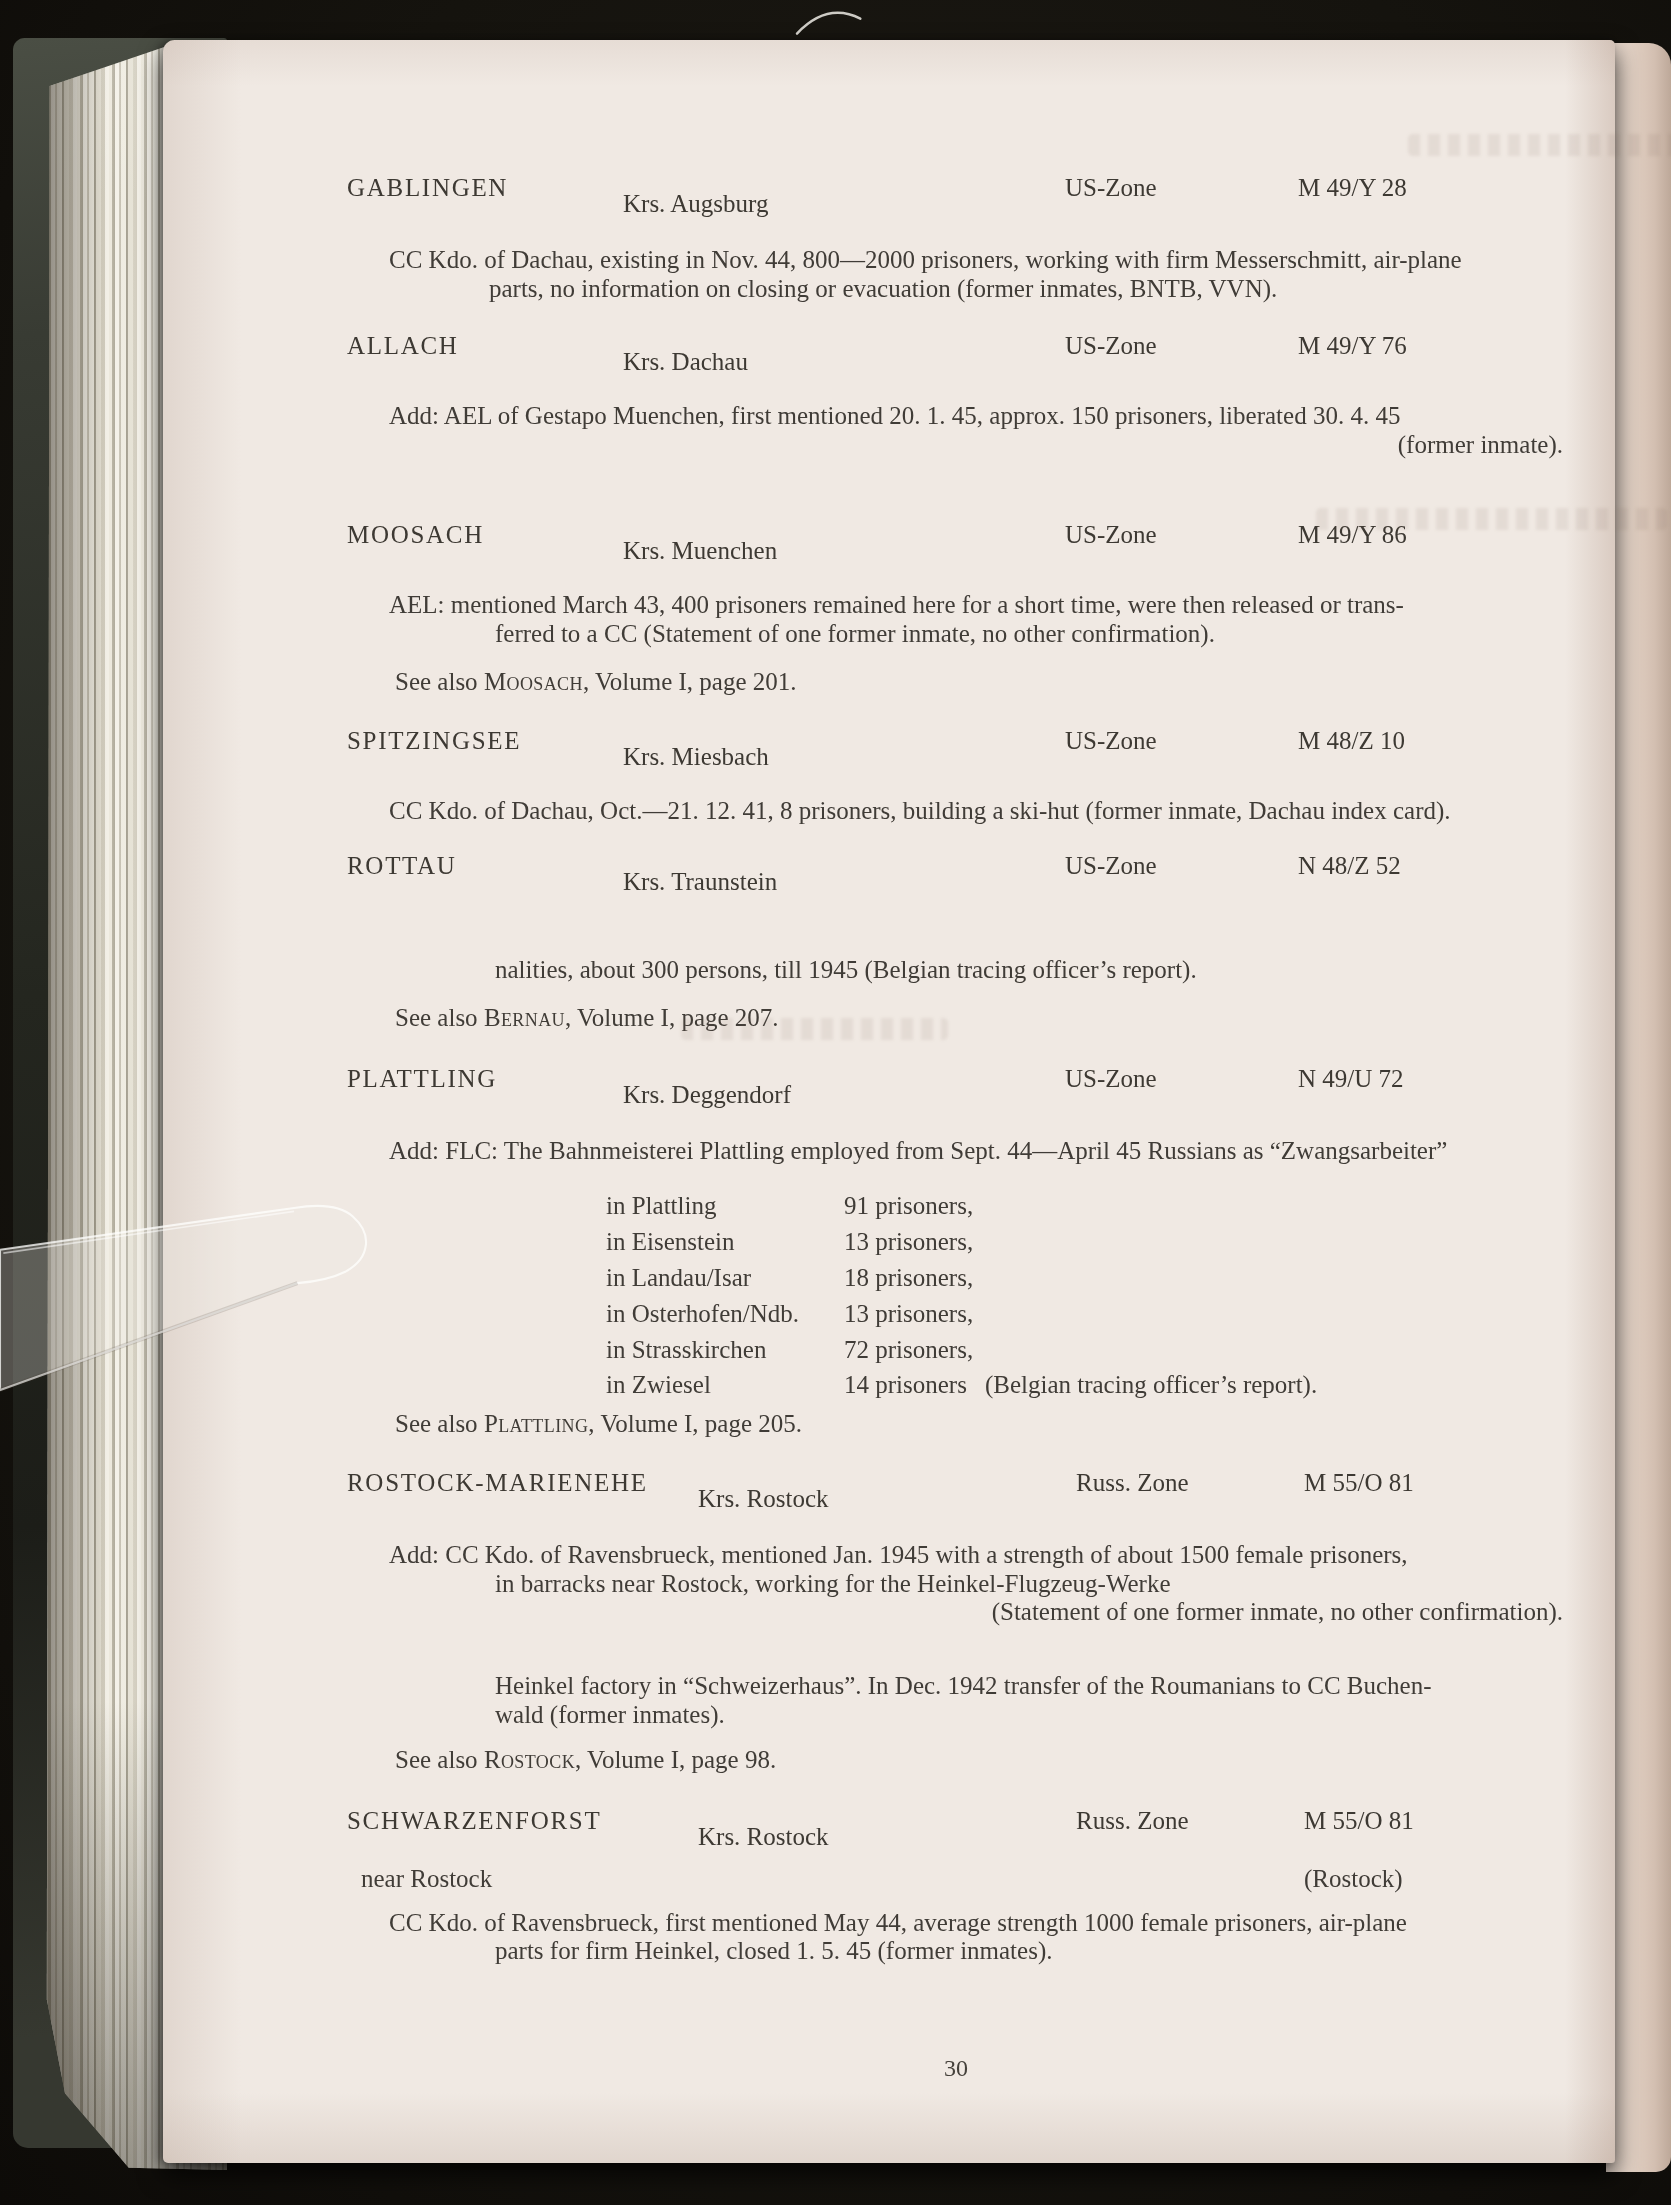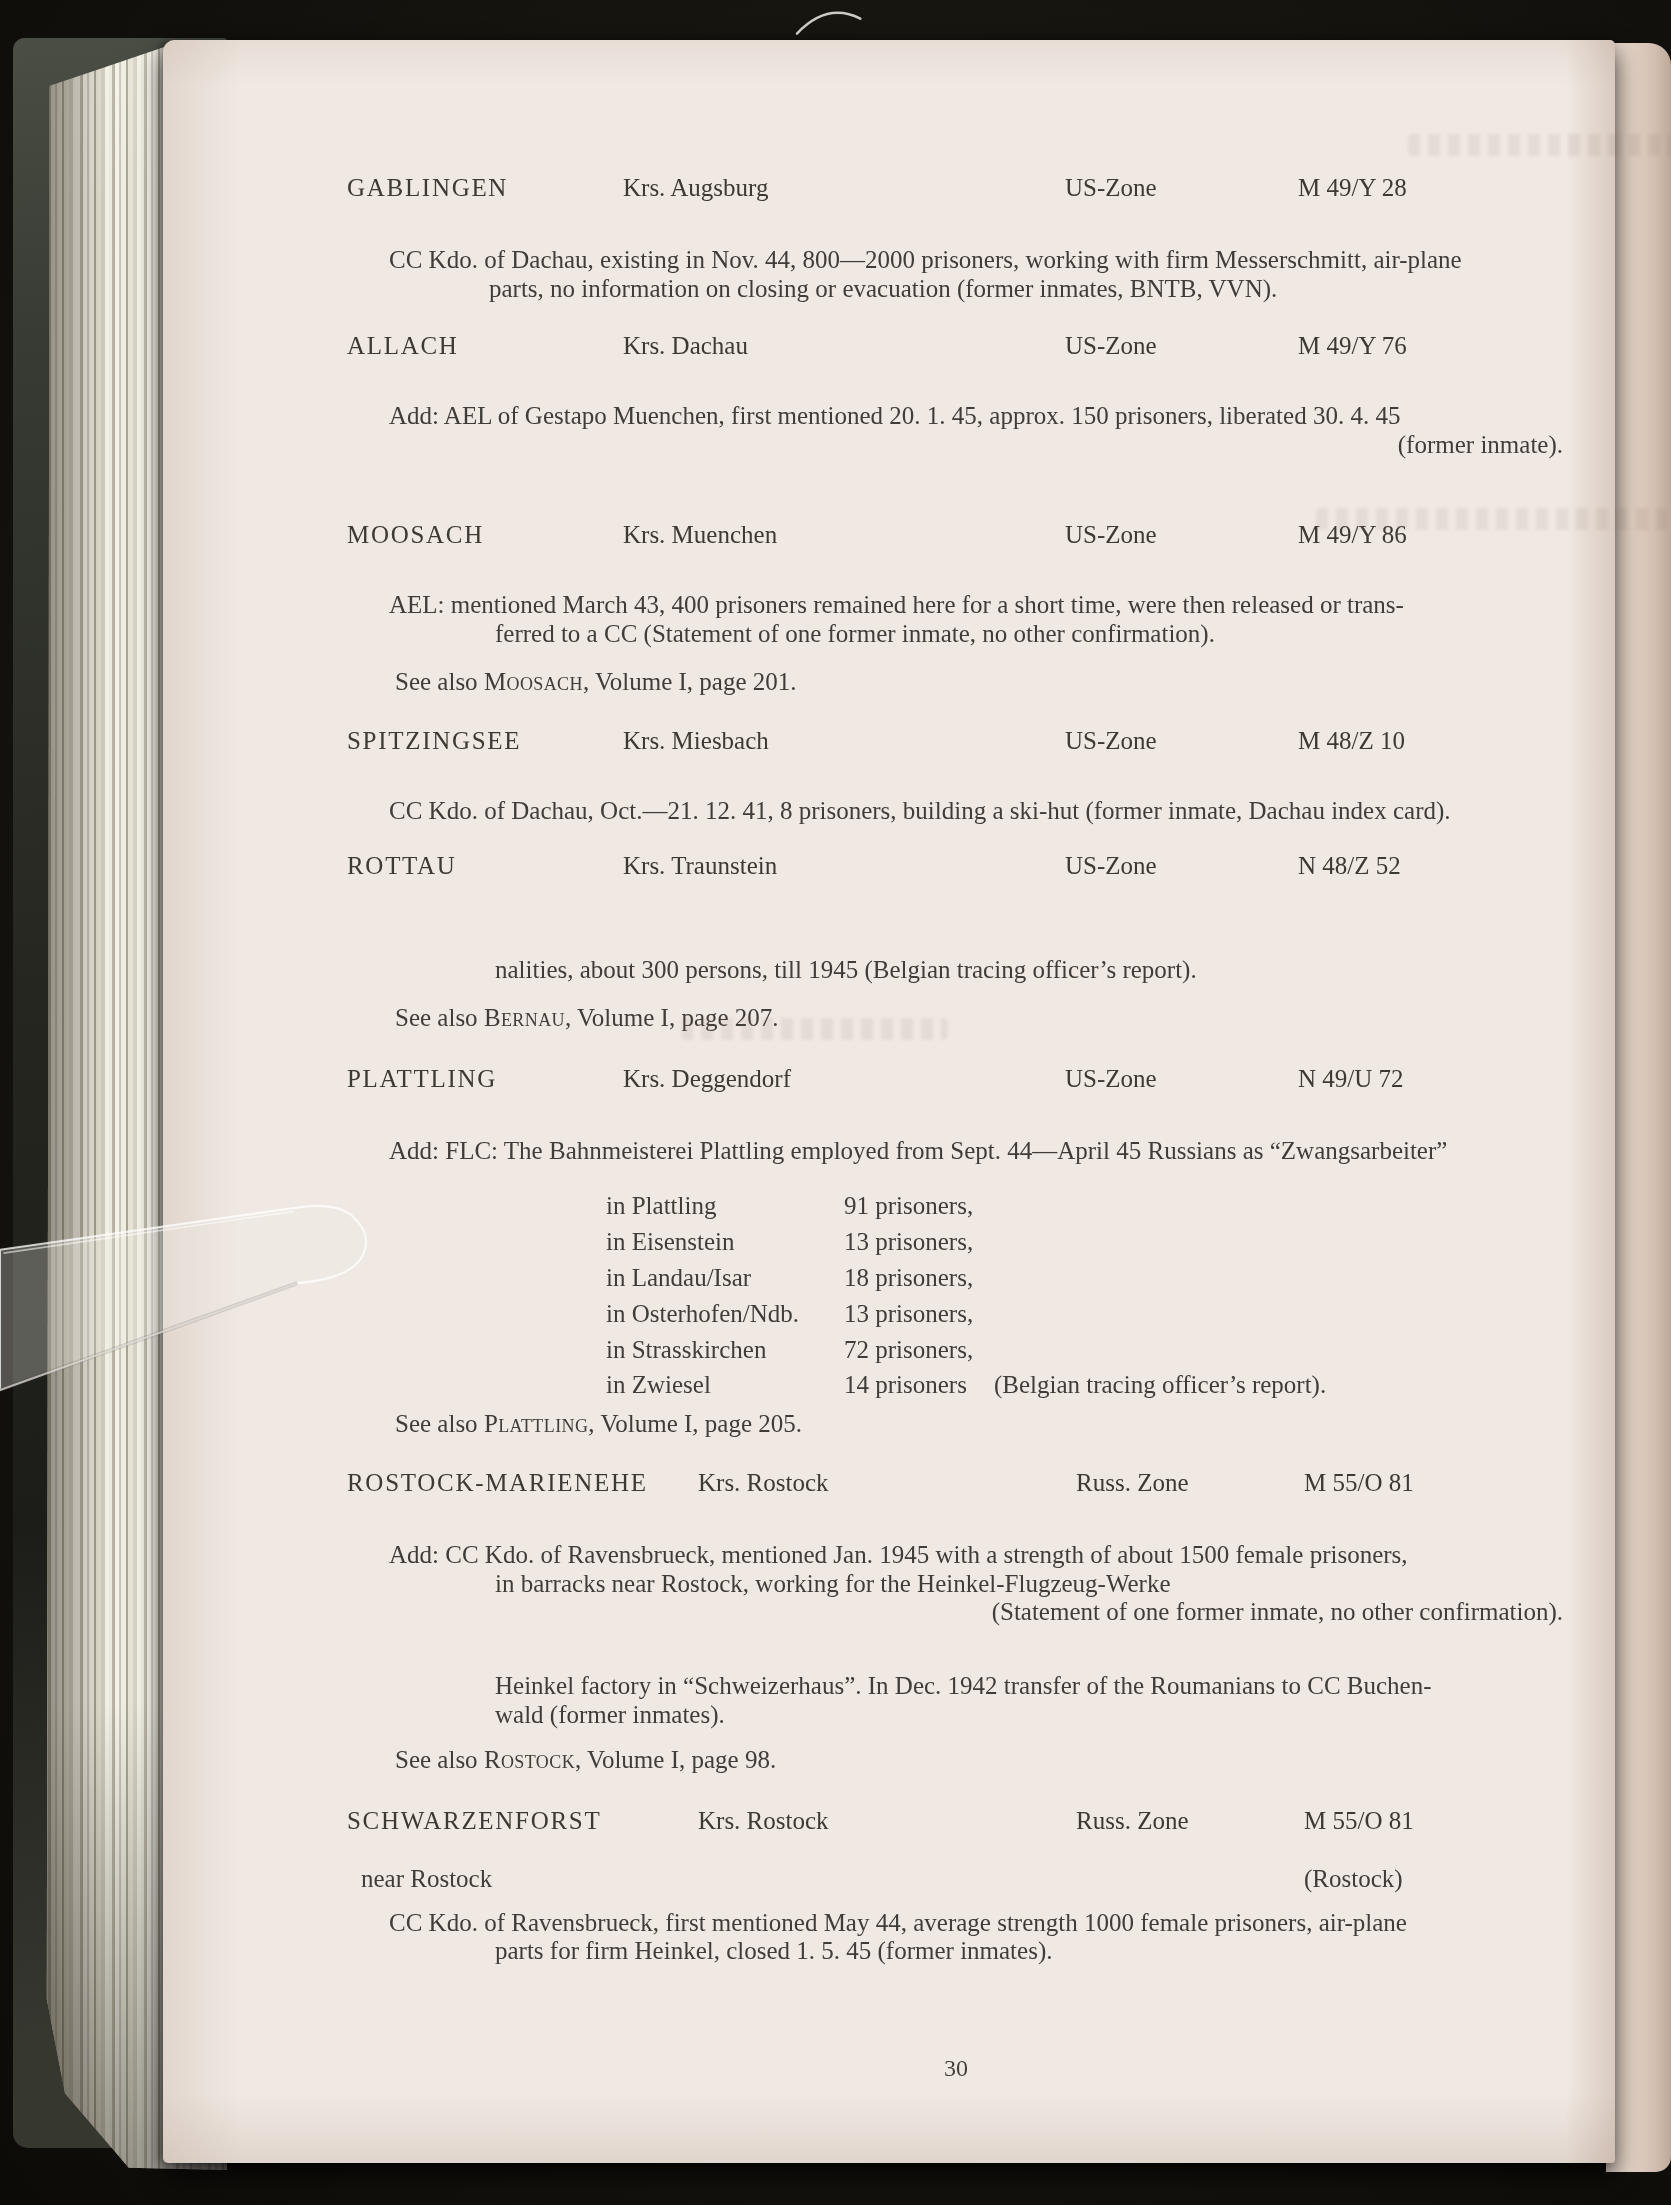--- a/index.html
+++ b/index.html
@@ -47,26 +47,26 @@
     color:#403c37;
   }
   .ln{position:absolute;white-space:nowrap;font-size:25px;line-height:29px;color:#403c37;}
   .i1{left:226px;}
   .i2{left:326px;font-family:Liberation Serif, serif;}
   .i3{left:332px;}
   .see{left:232px;}
   .r{right:52px;}
   .listrow{left:443px;}
   .place{display:inline-block;min-width:238px;}
-  .note{margin-left:27px;}
+  .note{margin-left:18px;}
   .sc{font-variant:small-caps;letter-spacing:0.4px;}
   .hdr{position:absolute;left:0;width:100%;height:33px;}
   .hdr span{position:absolute;font-size:25px;color:#3d3933;}
   .nm{left:184px;letter-spacing:1.7px;}
-  .krs{left:460px;}
+  .krs{left:460px;margin-top:16px;}
   .zone{left:902px;}
   .code{left:1135px;}
   .shift .krs{left:535px;}
   .shift .zone{left:913px;}
   .shift .code{left:1141px;}
   .pagenum{position:absolute;top:1991px;left:781px;font-size:24px;color:#45413b;}
   
   .smudge{position:absolute;height:22px;border-radius:5px;z-index:4;
     background:repeating-linear-gradient(90deg, rgba(120,98,86,.10) 0 11.7px, rgba(0,0,0,0) 11.7px 20px);
     filter:blur(1.7px);pointer-events:none;}

